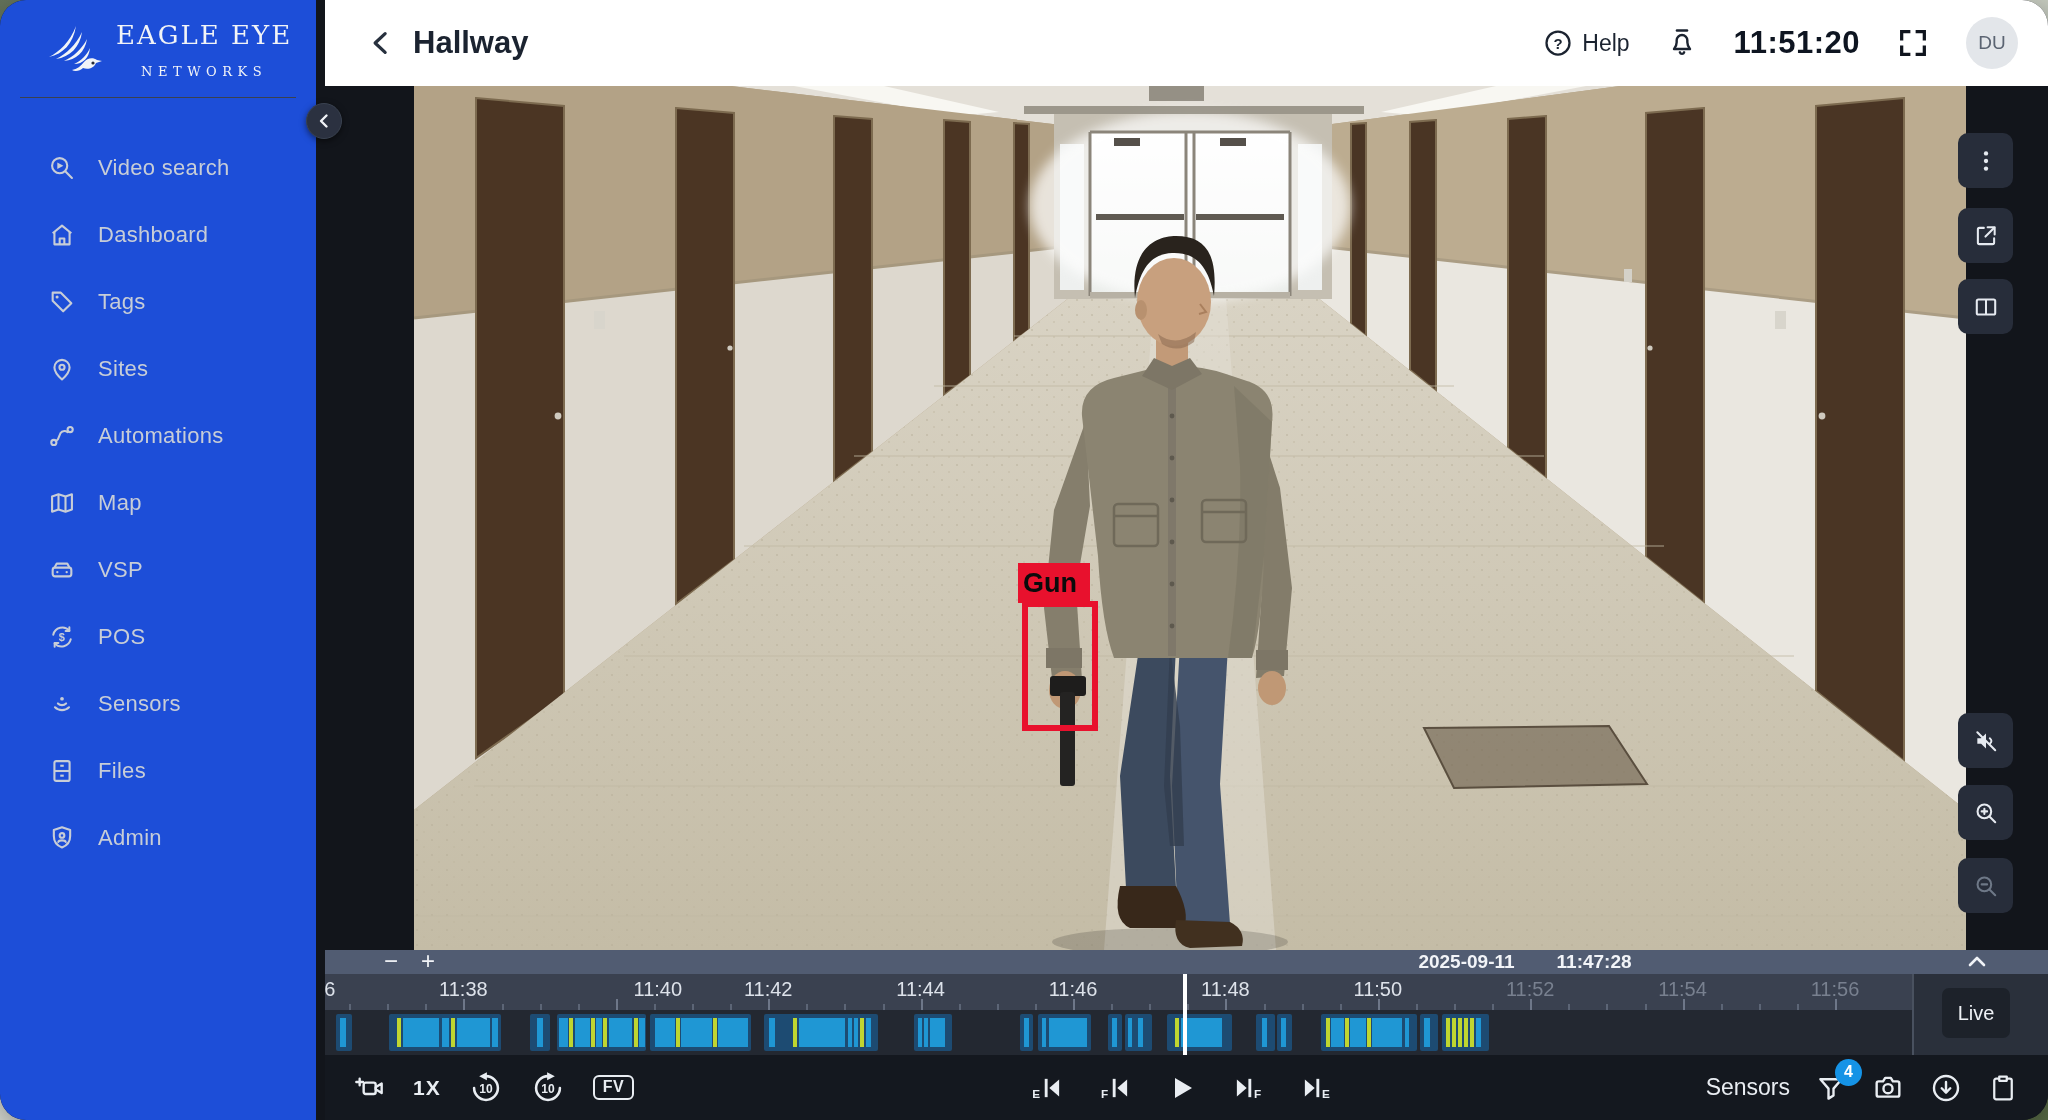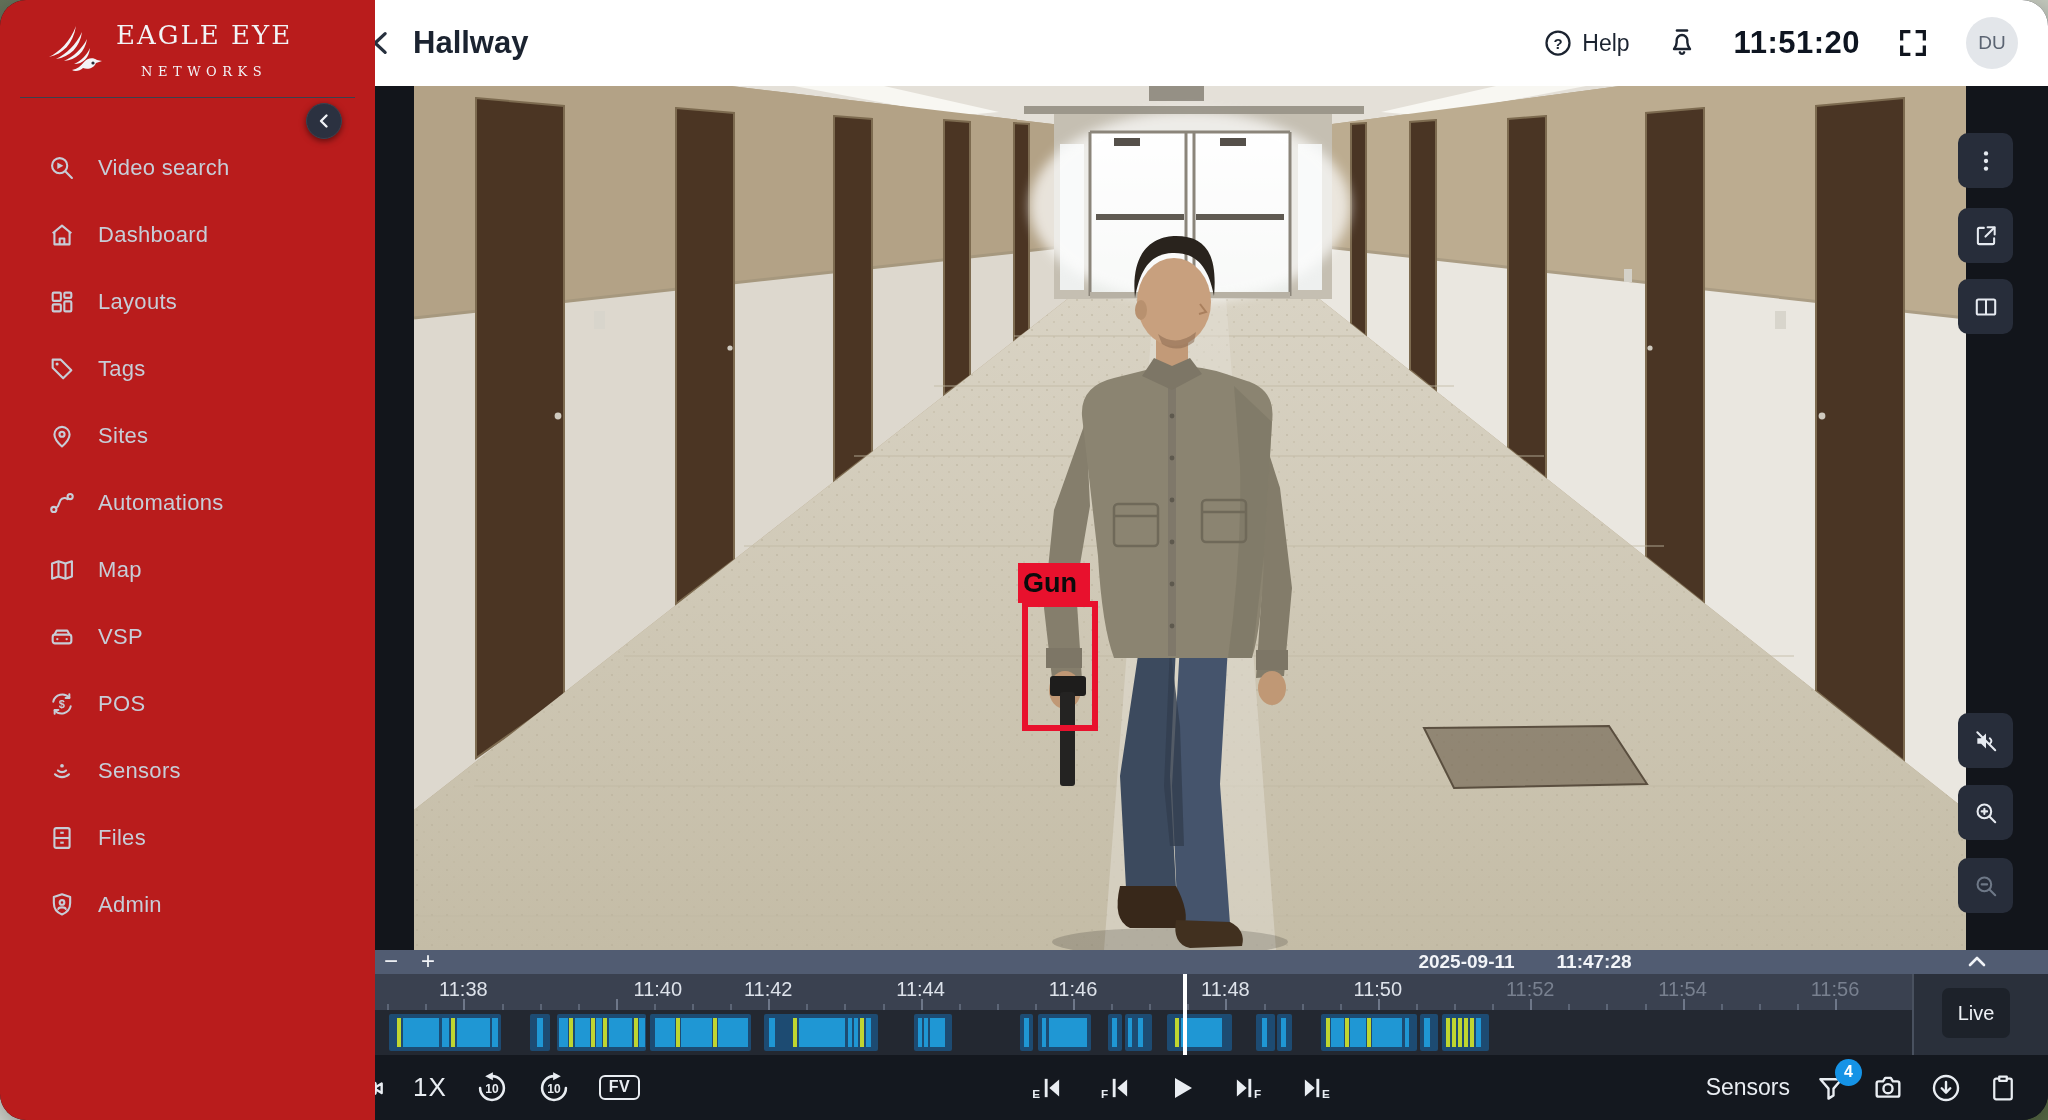--- a/index.html
+++ b/index.html
@@ -9,22 +9,22 @@
     background:linear-gradient(135deg,#66755c 0%,#dfe2da 30%,#e8e9e5 55%,#5c7049 100%);
     overflow:hidden;
   }
   .app {
     position:absolute; left:0; top:0; width:2048px; height:1120px;
     border-radius:26px; overflow:hidden; background:#12151b;
     box-shadow:0 10px 40px rgba(0,0,0,.45);
   }
   
   .sidebar {
-    position:absolute; left:0; top:0; width:375px; height:1120px;
-    background:#b91c1c; z-index:5;
+    position:absolute; left:0; top:0; width:316px; height:1120px;
+    background:#1d4ed8; z-index:5;
   }
   .brand { display:flex; align-items:center; gap:12px; padding:20px 18px 18px 46px; }
   .brand-text { color:#f2f4f7; }
   .brand-line1 { font-family:"DejaVu Serif", serif; font-size:26px; letter-spacing:2px; }
   .brand-line2 { font-family:"DejaVu Serif", serif; font-size:13px; letter-spacing:5.5px; text-align:center; margin-top:14px; }
   .sidebar-divider { border-top:1px solid #3a414e; margin:0 20px; }
   .nav { margin-top:36px; }
   .nav-item {
     display:flex; align-items:center; gap:22px; height:67px; padding-left:48px;
     color:#c7cdd7; font-size:22px; font-weight:500; cursor:pointer; letter-spacing:.3px;
@@ -113,21 +113,21 @@
     border:none; border-radius:7px; color:#eef1f5; font-size:20px; font-weight:500;
     font-family:"Liberation Sans",sans-serif; cursor:pointer;
   }
   .tl-playhead { position:absolute; top:24px; width:4px; height:81px; background:#ffffff; z-index:5; cursor:ew-resize; }
   
   .controlbar { position:absolute; left:325px; top:1055px; width:1723px; height:65px; background:#14181f; z-index:4; color:#e9edf2; }
   .ctl-left { position:absolute; left:28px; top:0; height:65px; display:flex; align-items:center; gap:28px; }
   .ctl-center { position:absolute; left:857px; top:0; height:65px; transform:translateX(-50%); display:flex; align-items:center; gap:34px; }
   .ctl-right { position:absolute; right:30px; top:0; height:65px; display:flex; align-items:center; gap:26px; }
   .ctl-btn { cursor:pointer; display:flex; align-items:center; justify-content:center; }
-  .speed-label { font-size:26px; font-weight:400; letter-spacing:1px; cursor:pointer; }
+  .speed-label { font-size:21px; font-weight:700; letter-spacing:1px; cursor:pointer; }
   .fv-btn {
     border:2.5px solid #e9edf2; border-radius:6px; padding:1px 8px 2px; font-size:16px; font-weight:700;
     cursor:pointer; letter-spacing:.5px;
   }
   .events-label { font-size:23px; font-weight:500; cursor:pointer; }
   .funnel-wrap { position:relative; cursor:pointer; }
   .events-badge {
     position:absolute; right:-16px; top:-14px; width:27px; height:27px; border-radius:50%;
     background:var(--badge-blue); color:#fff; font-size:16px; font-weight:700;
     display:flex; align-items:center; justify-content:center;
@@ -170,31 +170,20 @@
         </div>
         <div class="nav-item">
           <span style="display: flex;">
             <svg class="ic" width="28" height="28" viewBox="0 0 24 24" fill="none" stroke="currentColor" stroke-width="1.8" stroke-linejoin="round">
               <path d="M4 10.5L12 4l8 6.5"></path>
               <path d="M5.5 9.5V20h13V9.5"></path>
               <path d="M10 20v-5h4v5"></path>
             </svg>
           </span>
           <span>Dashboard</span>
-        </div>
-        <div class="nav-item">
-          <span style="display: flex;">
-            <svg class="ic" width="28" height="28" viewBox="0 0 24 24" fill="none" stroke="currentColor" stroke-width="1.8">
-              <rect x="4" y="4" width="7" height="7" rx="1"></rect>
-              <rect x="4" y="14" width="7" height="6" rx="1"></rect>
-              <rect x="14" y="4" width="6" height="4.5" rx="1"></rect>
-              <rect x="14" y="11.5" width="6" height="8.5" rx="1"></rect>
-            </svg>
-          </span>
-          <span>Layouts</span>
         </div>
         <div class="nav-item">
           <span style="display: flex;">
             <svg class="ic" width="28" height="28" viewBox="0 0 24 24" fill="none" stroke="currentColor" stroke-width="1.8" stroke-linejoin="round">
               <path d="M20 13l-7 7-9-9V4h7l9 9z"></path>
               <circle cx="7.8" cy="7.8" r="1.3" fill="currentColor" stroke="none"></circle>
             </svg>
           </span>
           <span>Tags</span>
         </div>

